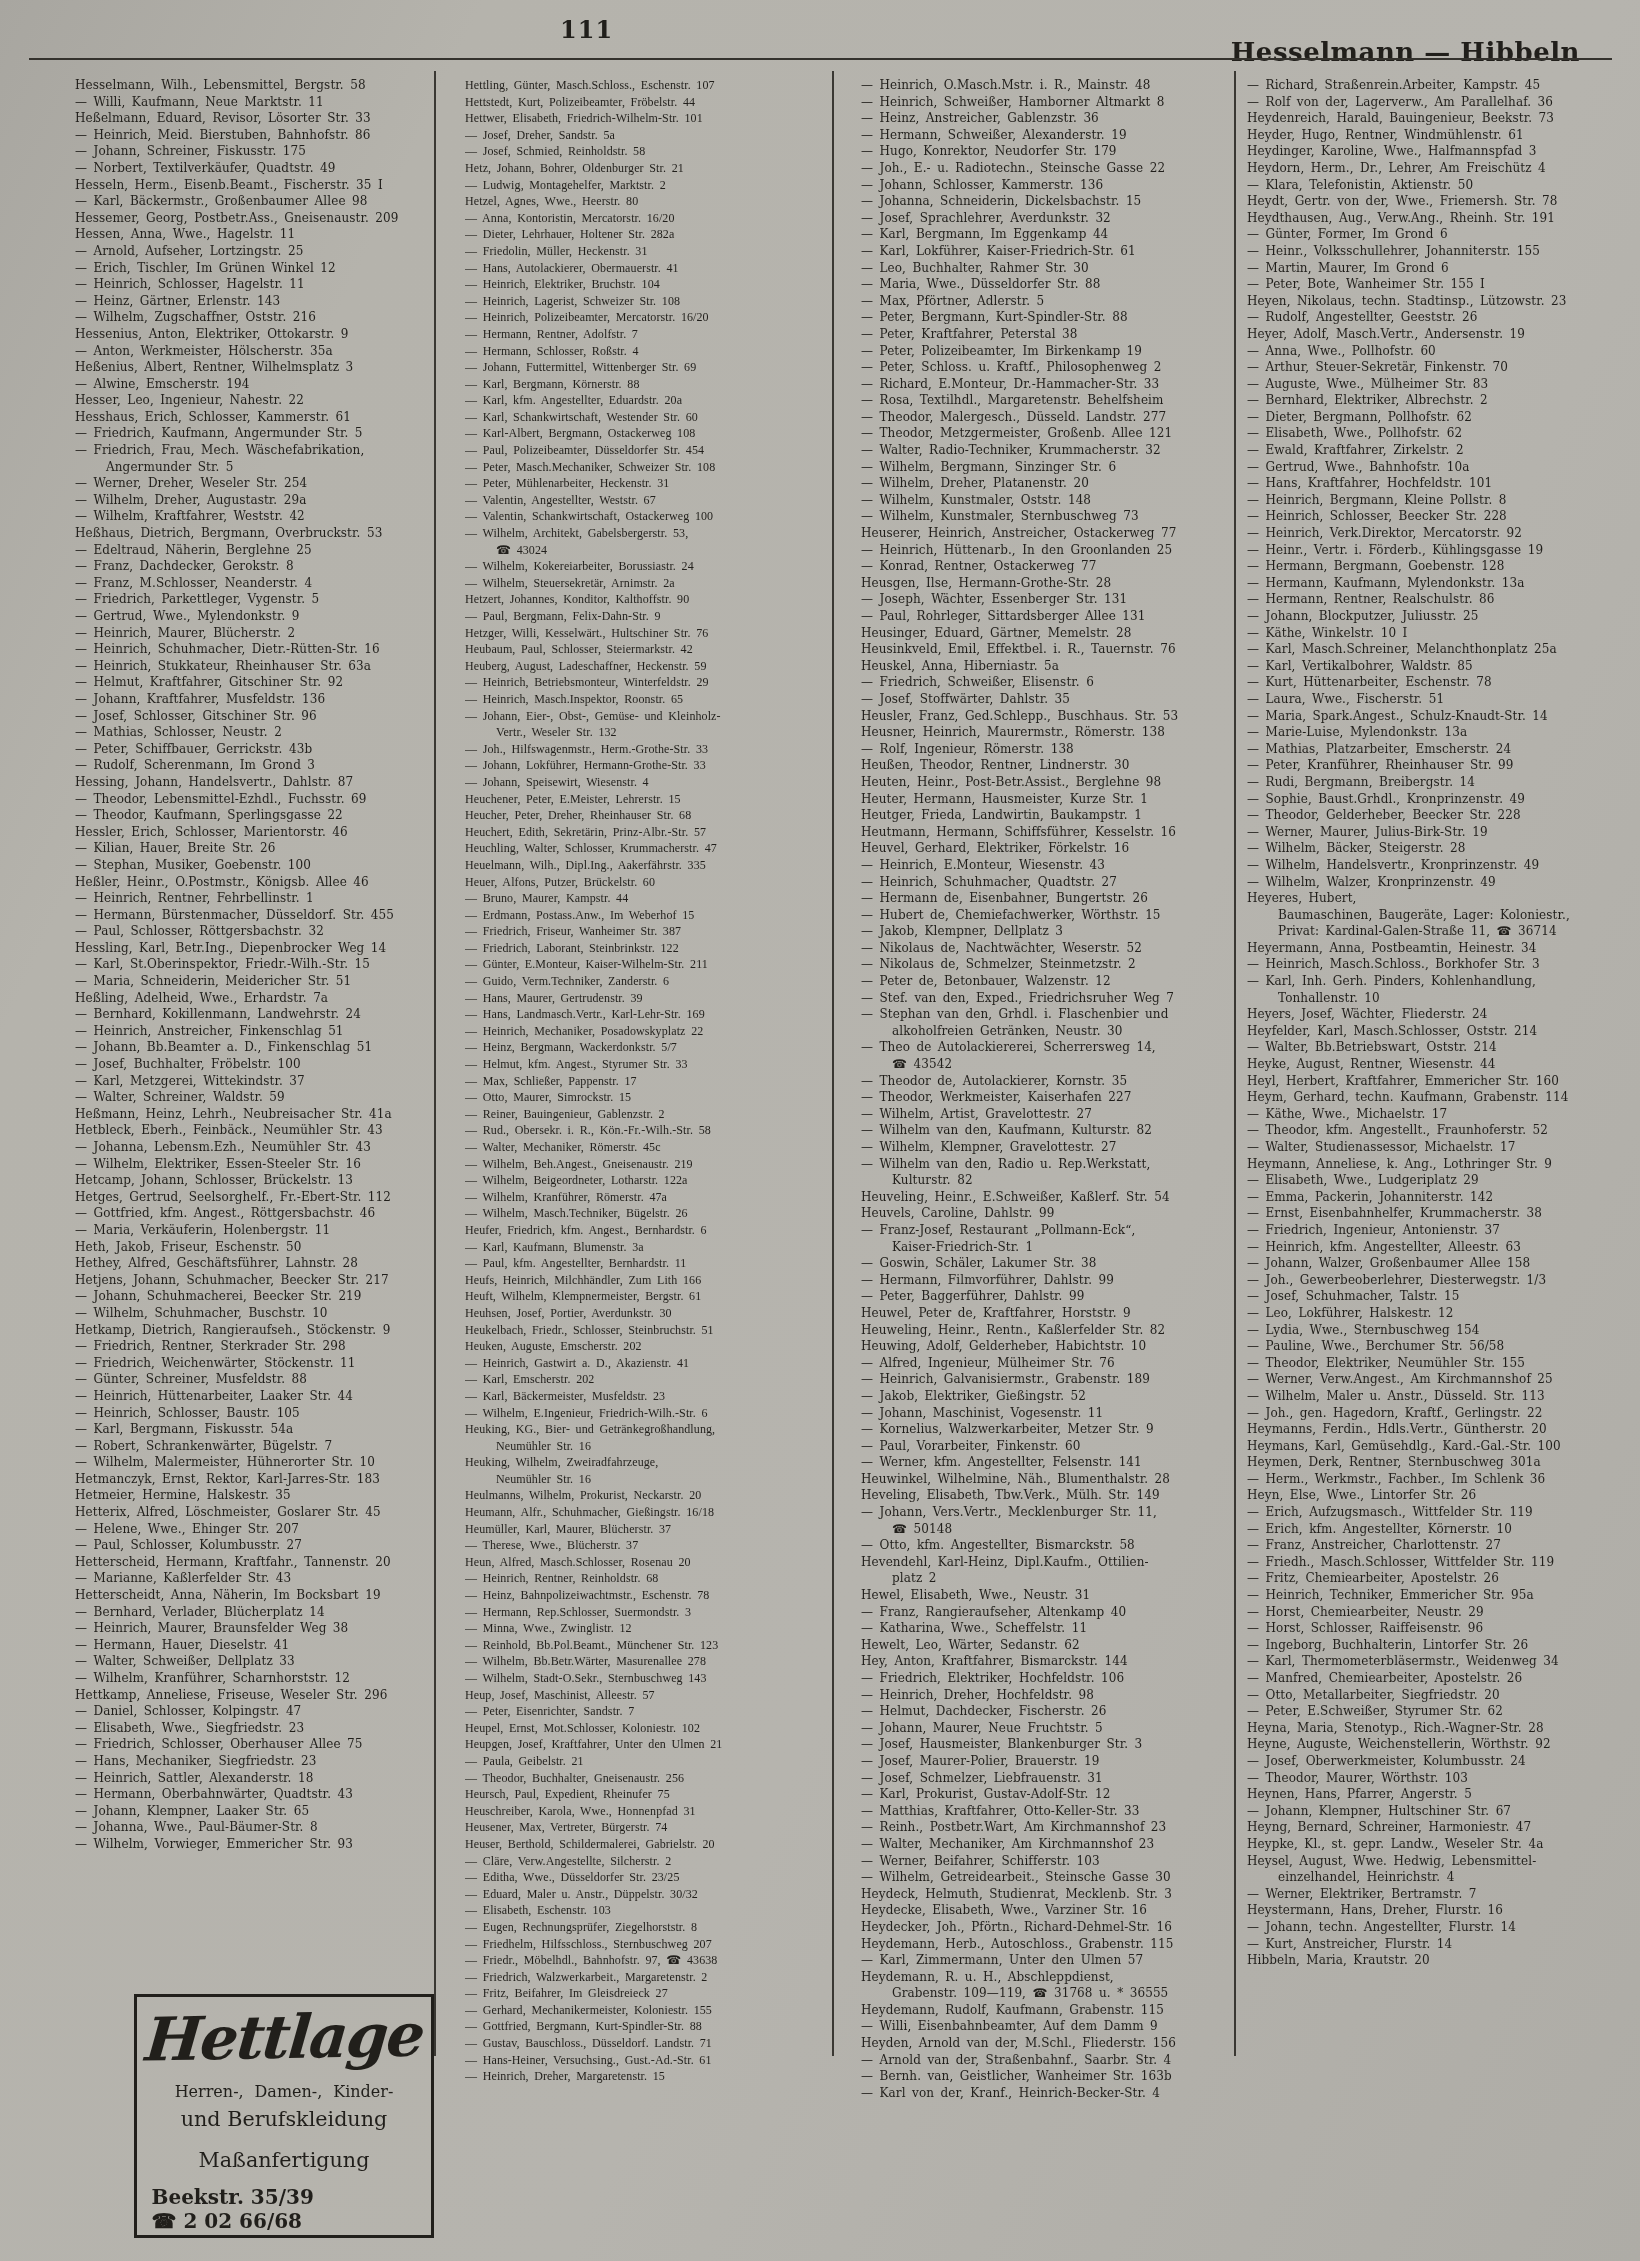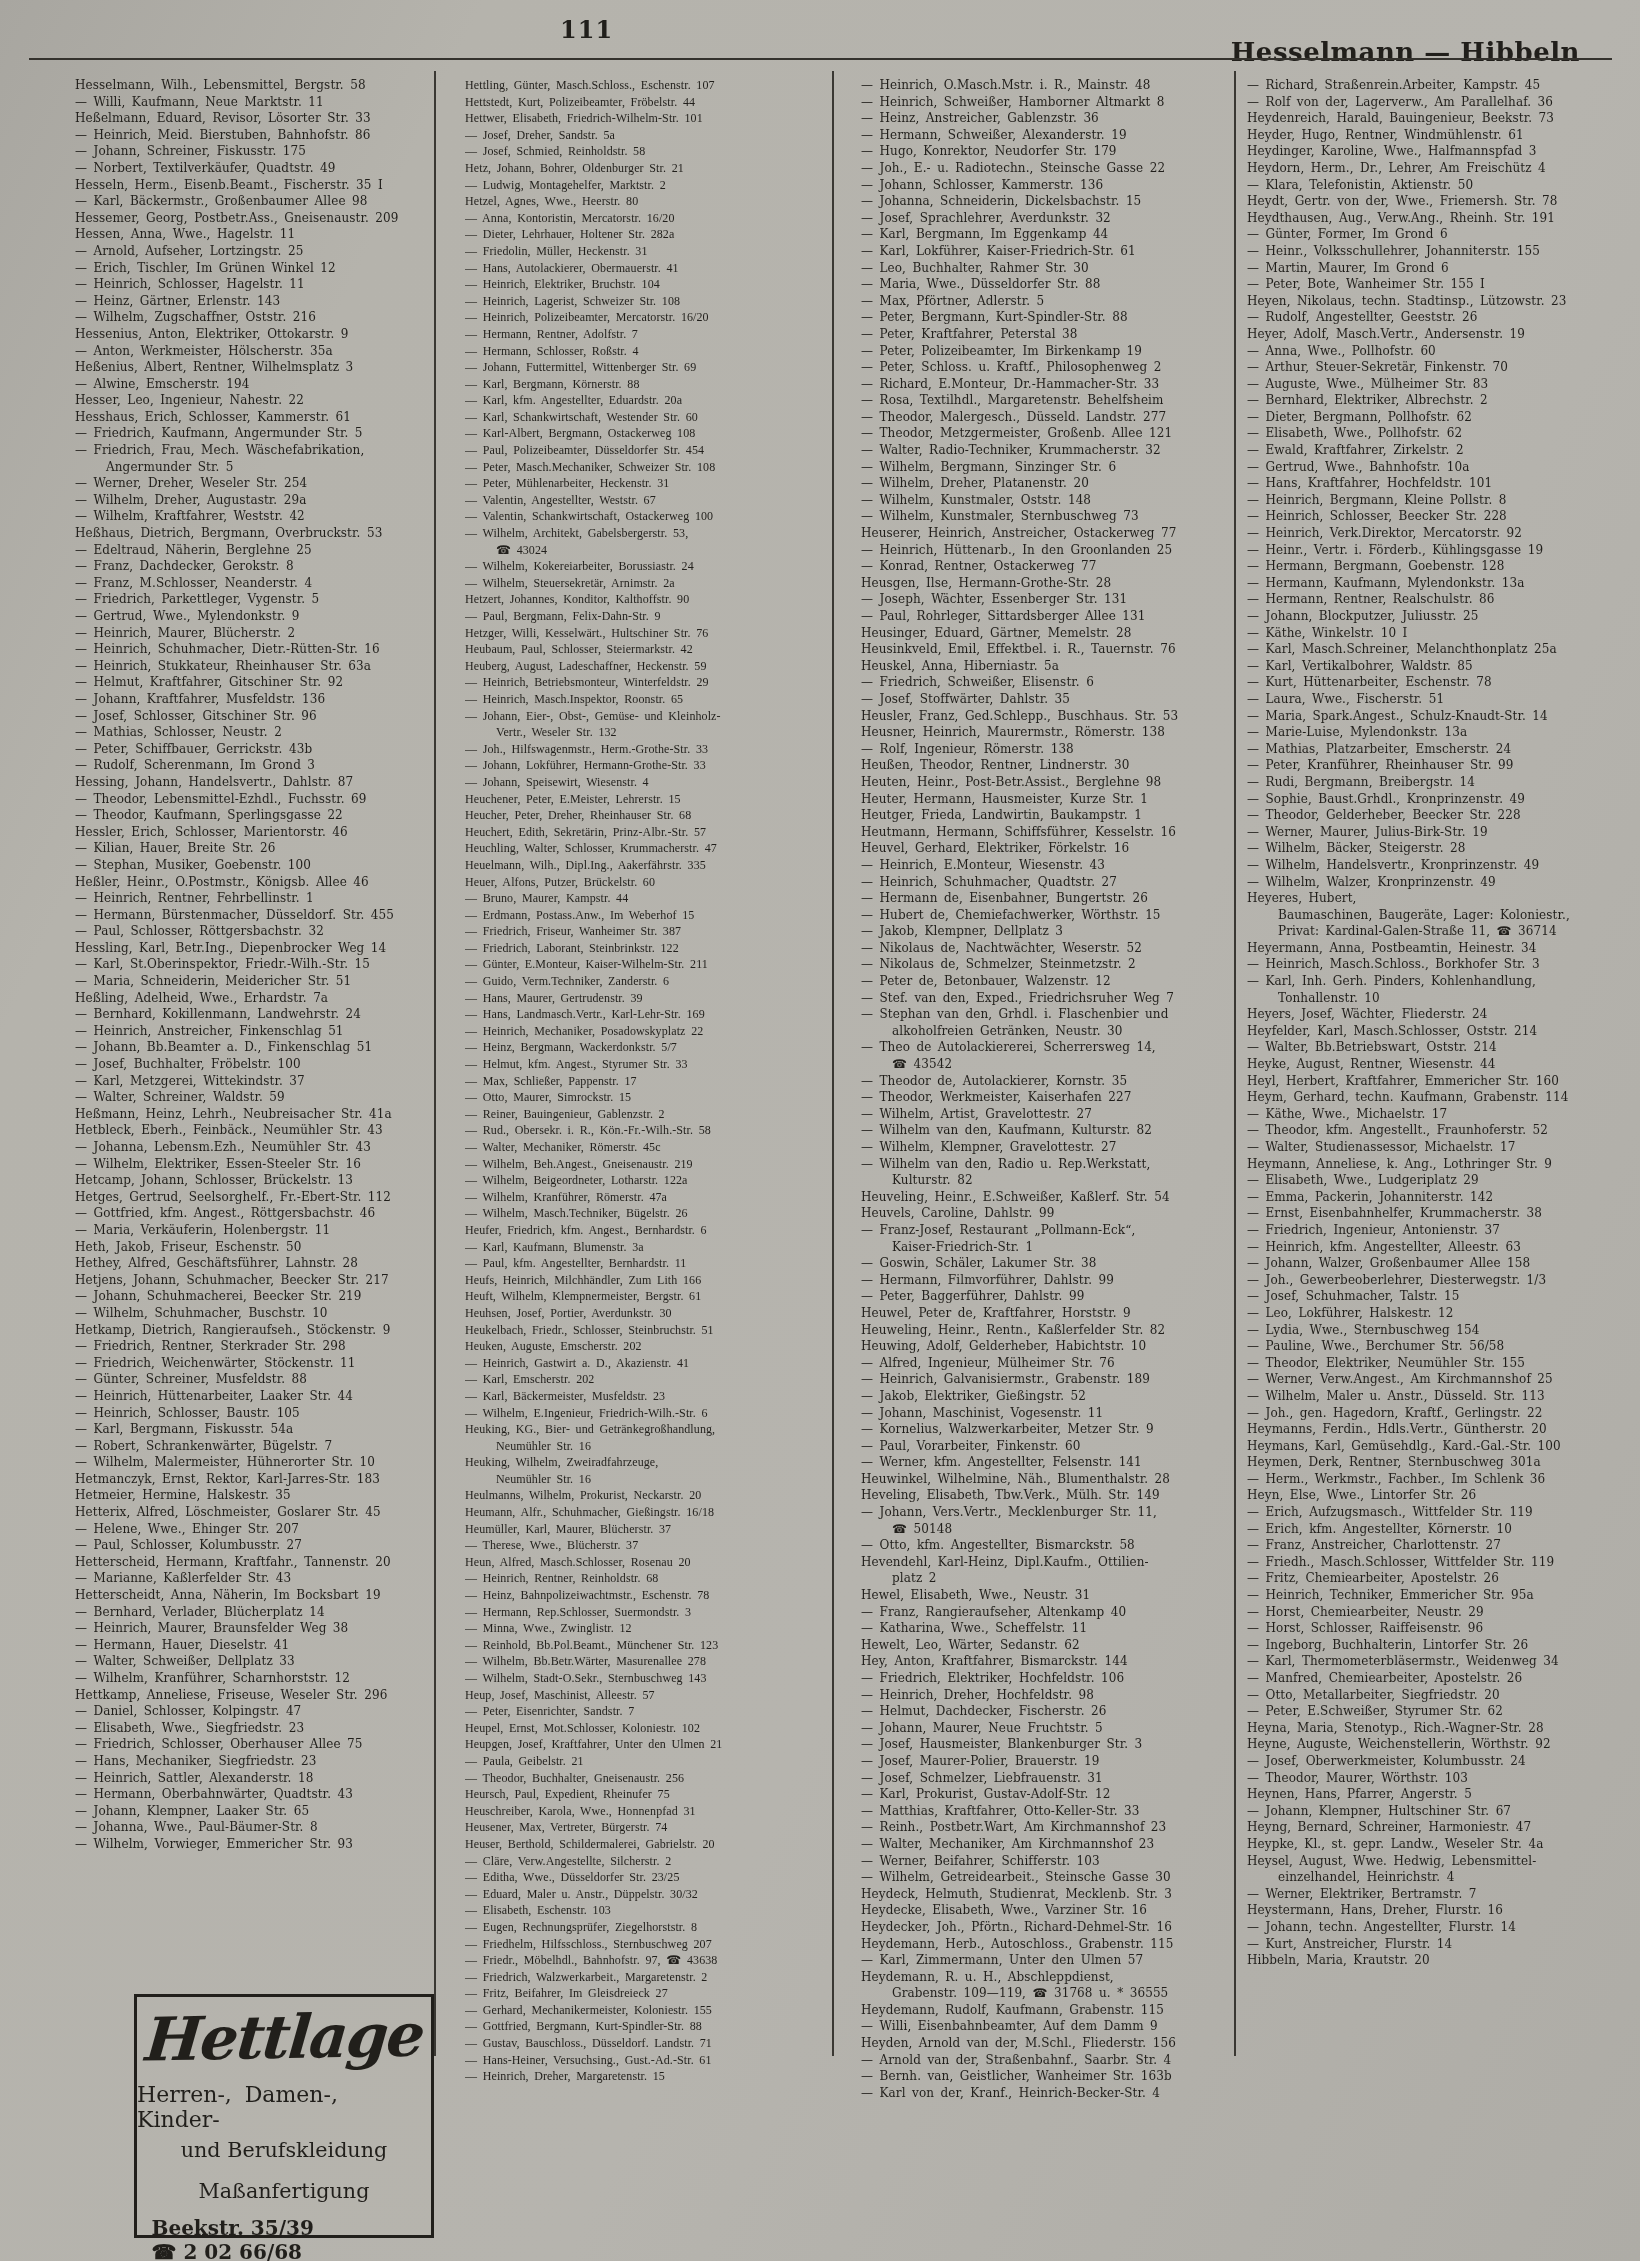--- a/index.html
+++ b/index.html
@@ -26,21 +26,21 @@
   
   .ad-hettlage{
     position:absolute;left:134px;top:1994px;width:294px;height:238px;
     border:3.8px solid #211f1b;background:rgba(182,180,173,.4);
     display:flex;flex-direction:column;align-items:center;justify-content:flex-start;
   }
   .hettlage-logo{
     margin-top:9.6px;font-size:60px;font-weight:bold;font-style:italic;
     letter-spacing:-1.9px;transform:skewX(-6deg) rotate(-1deg);line-height:1;
   }
-  .hettlage-l1{margin-top:15.4px;font-size:22px;word-spacing:5.8px;}
+  .hettlage-l1{margin-top:15.4px;font-size:16px;word-spacing:5.8px;}
   .hettlage-l2{margin-top:5.8px;font-size:20.7px;}
   .hettlage-l3{margin-top:17px;font-size:20.7px;}
   .hettlage-foot{
     margin-top:13.4px;width:265px;display:flex;justify-content:space-between;align-items:baseline;
     font-weight:bold;font-size:20px;flex-direction:column;
   }
   
   .ad-heyer{
     margin:13.4px 1.9px 11.5px 0;border:2.9px double #211f1b;outline:1px solid #211f1b;outline-offset:-5.8px;
     padding:7.7px 3.8px 8.6px 3.8px;text-align:center;background:rgba(186,184,177,.45);

